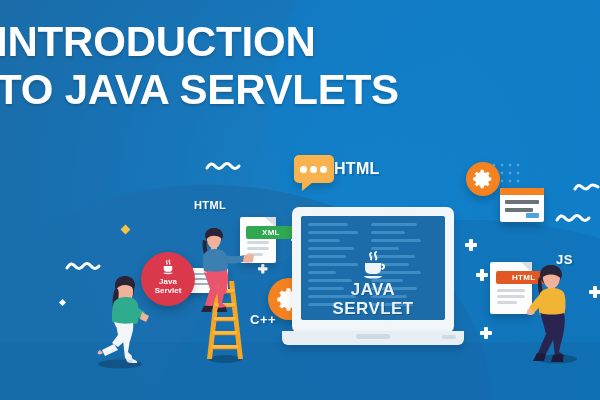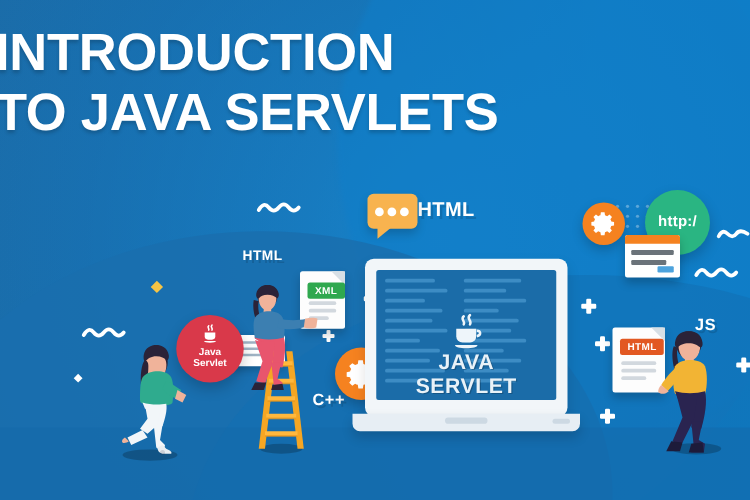--- a/index.html
+++ b/index.html
@@ -77,21 +77,21 @@
   .javacup{position:absolute;left:50%;top:14px;transform:translateX(-50%);}
   .base{position:absolute;left:0;top:124px;width:182px;height:14px;background:#e7eef4;border-radius:0 0 6px 6px;
         box-shadow:0 5px 9px rgba(0,0,0,.16);}
   .base-notch{position:absolute;left:50%;top:3px;transform:translateX(-50%);width:34px;height:5px;background:#cdd9e3;border-radius:3px;}
   .base-r{position:absolute;right:8px;top:4px;width:14px;height:4px;background:#cdd9e3;border-radius:2px;}
 
   
   .doc{position:absolute;background:#fdfdfd;border-radius:2px;box-shadow:0 4px 8px rgba(0,0,0,.2);}
   .doc .fold{position:absolute;right:0;top:0;width:0;height:0;border-left:11px solid transparent;border-top:11px solid #d7dfe5;}
   .doc .badge{position:absolute;left:6px;top:9px;color:#fff;font-size:8px;font-weight:bold;
-       padding:2px 6px;border-radius:2px;letter-spacing:.3px;}
+       padding:2px 16px;border-radius:2px;letter-spacing:.3px;}
   .doc .ln{position:absolute;left:7px;height:3px;background:#d2d8de;border-radius:2px;}
 
   .doc-xml{left:240px;top:217px;width:36px;height:46px;}
   .doc-html{left:490px;top:262px;width:42px;height:52px;}
 
   
   .card{position:absolute;left:500px;top:188px;width:44px;height:34px;background:#fff;border-radius:2px;
         box-shadow:0 4px 8px rgba(0,0,0,.22);}
   .card-top{position:absolute;left:0;top:0;width:44px;height:7px;background:#f58220;border-radius:2px 2px 0 0;}
   .card-ln{position:absolute;left:5px;height:4px;background:#6b737a;border-radius:1px;}
@@ -231,23 +231,20 @@
         <path fill="#ffffff" d="M21 13.6v-3.2l-2.4-.4a6.9 6.9 0 0 0-.8-1.9l1.4-2L17 4l-2 1.4a6.9 6.9 0 0 0-1.9-.8L12.7 2h-3.2l-.4 2.6c-.7.2-1.3.4-1.9.8L5.2 4 3 6.1l1.4 2c-.4.6-.6 1.2-.8 1.9L1.2 10.4v3.2l2.4.4c.2.7.4 1.3.8 1.9L3 17.9 5.2 20l2-1.4c.6.4 1.2.6 1.9.8l.4 2.6h3.2l.4-2.6c.7-.2 1.3-.4 1.9-.8l2 1.4 2.1-2.1-1.4-2c.4-.6.6-1.2.8-1.9l2.5-.4z"></path>
       </svg>
   </div>
   <div class="gear gear-a">
     <svg width="27" height="27" viewBox="0 0 24 24">
         <path fill="#ffffff" d="M12 8.2a3.8 3.8 0 1 0 0 7.6 3.8 3.8 0 0 0 0-7.6zm0 5.6a1.8 1.8 0 1 1 0-3.6 1.8 1.8 0 0 1 0 3.6z"></path>
         <path fill="#ffffff" d="M21 13.6v-3.2l-2.4-.4a6.9 6.9 0 0 0-.8-1.9l1.4-2L17 4l-2 1.4a6.9 6.9 0 0 0-1.9-.8L12.7 2h-3.2l-.4 2.6c-.7.2-1.3.4-1.9.8L5.2 4 3 6.1l1.4 2c-.4.6-.6 1.2-.8 1.9L1.2 10.4v3.2l2.4.4c.2.7.4 1.3.8 1.9L3 17.9 5.2 20l2-1.4c.6.4 1.2.6 1.9.8l.4 2.6h3.2l.4-2.6c.7-.2 1.3-.4 1.9-.8l2 1.4 2.1-2.1-1.4-2c.4-.6.6-1.2.8-1.9l2.5-.4z"></path>
       </svg>
   </div>
 
-  <div class="circ circ-green">
-    <span>http:/</span>
-  </div>
 
   <div class="card">
     <div class="card-top"></div>
     <div class="card-ln" style="top:12px;width:34px"></div>
     <div class="card-ln" style="top:20px;width:28px"></div>
     <div class="card-btn"></div>
   </div>
 
   <div class="doc doc-xml">
     <div class="fold"></div>

